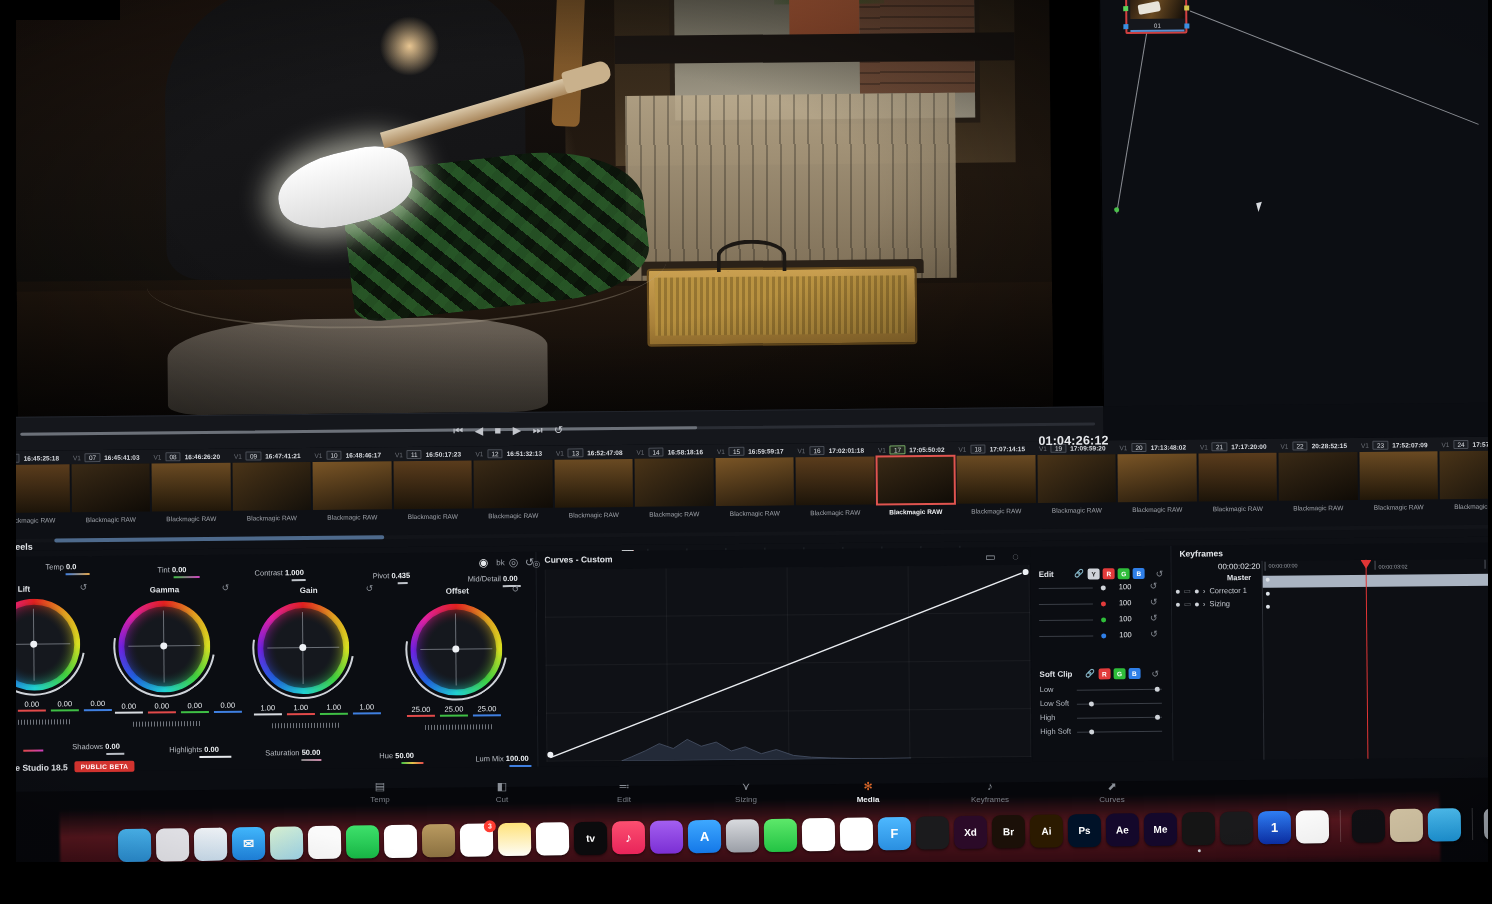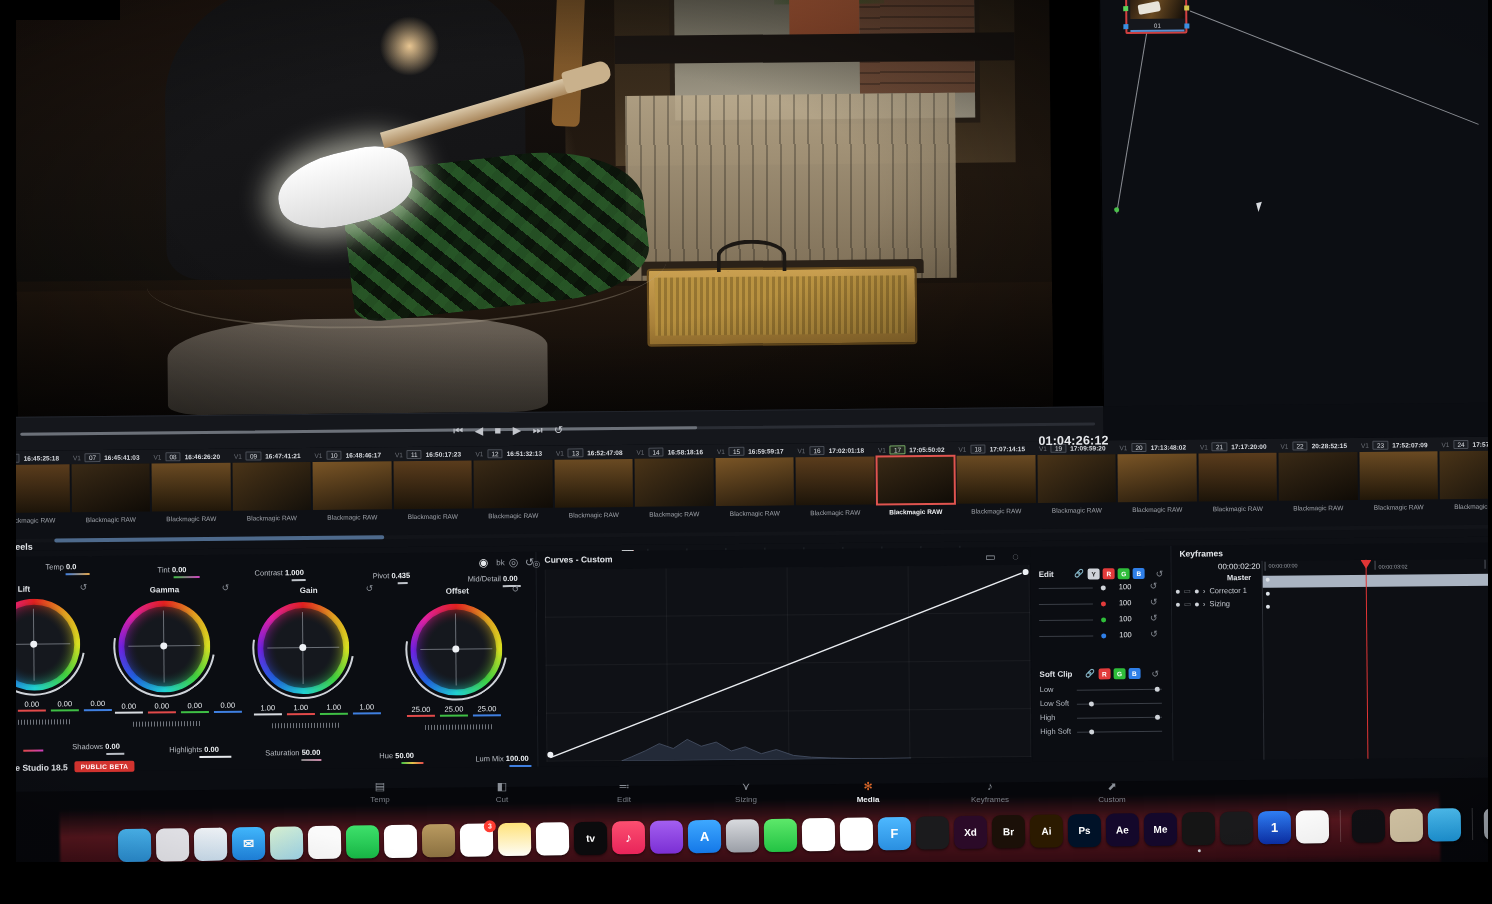--- a/index.html
+++ b/index.html
@@ -879,21 +879,21 @@
       <div class="ptab active">
         <span class="pic">✻</span>
         <span class="plb">Media</span>
       </div>
       <div class="ptab">
         <span class="pic">♪</span>
         <span class="plb">Keyframes</span>
       </div>
       <div class="ptab">
         <span class="pic">⬈</span>
-        <span class="plb">Custom</span>
+        <span class="plb">Curves</span>
       </div>
     </div>
 
   <div class="dockglow"></div>
   <div class="dock" id="dock">
       <div class="dicon" style="background: linear-gradient(rgb(74, 182, 240), rgb(42, 143, 212));">
         <span style="font-size:13px"></span>
         <span class="ddot"></span>
       </div>
       <div class="dicon" style="background: rgb(233, 233, 238);">

